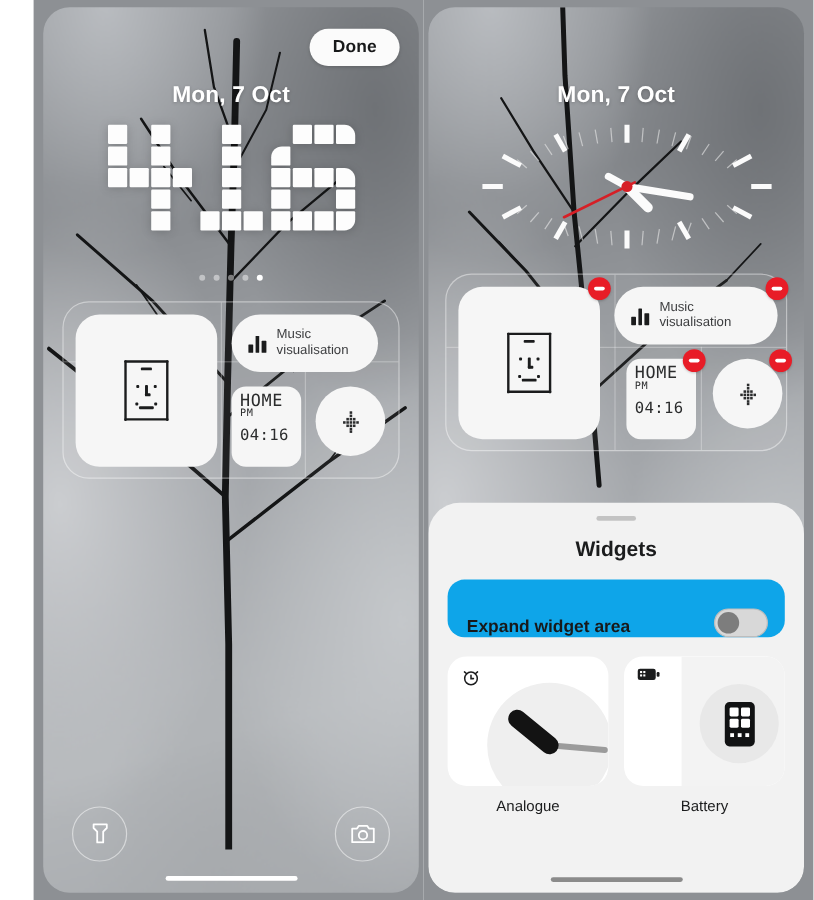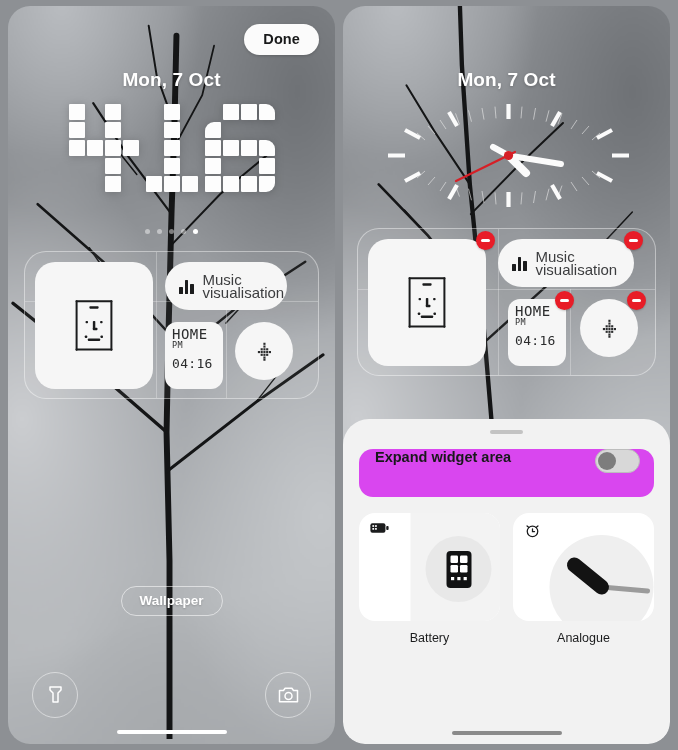--- a/index.html
+++ b/index.html
@@ -2,21 +2,21 @@
 <html><head>
 <meta charset="utf-8">
 <style>
   * { box-sizing: border-box; margin: 0; padding: 0; }
   html, body {
     width: 678px; height: 750px;
     background: #ffffff;
     font-family: "Liberation Sans", sans-serif;
     overflow: hidden;
   }
-  .stage { position: relative; width: 678px; height: 564px; display: flex; }
+  .stage { position: relative; width: 678px; height: 564px; display: flex; padding-left: 28px; }
 
   
   .phone {
     position: relative;
     width: 339px; height: 750px;
     overflow: hidden;
     background: #8d9094;
   }
   .phone-inner {
     position: absolute;
@@ -107,21 +107,21 @@
   .wg-music  { left: 140px; top: 10px;  width: 122px; height: 48px;  border-radius: 999px;
                display: flex; align-items: center; gap: 9px; padding-left: 14px; }
   .wg-clock  { left: 140px; top: 70px;  width: 58px;  height: 67px;  border-radius: 12px;
                padding: 7px 0 0 7px; }
   .wg-compass{ left: 210px; top: 70px;  width: 58px;  height: 58px;  border-radius: 50%;
                display: flex; align-items: center; justify-content: center; }
   .phone.right .wg-music { width: 136px; }
   .phone.right .wg-clock { left: 150px; }
   .phone.right .wg-compass { left: 222px; }
 
-  .music-text { font-size: 15px; line-height: 13px; color: #3c3d3f; }
+  .music-text { font-size: 11px; line-height: 13px; color: #3c3d3f; }
   .bars { display: flex; align-items: flex-end; gap: 2px; height: 15px; }
   .bars b { display: block; width: 3.5px; background: #1b1c1d; border-radius: .5px; }
 
   .lcd { font-family: "DejaVu Sans Mono", monospace; color: #2b2c2d; }
   .lcd-home { font-size: 14px; letter-spacing: .5px; line-height: 11px; }
   .lcd-pm   { font-size: 8.5px; letter-spacing: .5px; line-height: 11px; }
   .lcd-time { font-size: 13px; letter-spacing: .3px; margin-top: 5px; }
 
   
   .rm-badge {
@@ -164,22 +164,22 @@
   .grabber {
     width: 33px; height: 4px; border-radius: 3px; background: #c3c3c3;
     margin: 11px auto 0;
   }
   .sheet-title {
     text-align: center; font-size: 17.5px; font-weight: 700; color: #1b1c1d;
     margin-top: 13px;
   }
   .setting-row {
     margin-top: 15px;
-    background: #d946ef; border-radius: 14px;
-    height: 48px; display: flex; align-items: flex-start; justify-content: space-between;
+    background: #0ea5e9; border-radius: 14px;
+    height: 48px; display: flex; align-items: flex-end; justify-content: space-between;
     padding: 0 14px 0 16px;
   }
   .setting-label { font-size: 14.5px; font-weight: 700; color: #18191a; }
   .toggle {
     width: 45px; height: 24px; border-radius: 999px;
     background: #d8d8d8; border: 1px solid #bdbdbd;
     position: relative;
   }
   .toggle .knob {
     position: absolute; top: 2px; left: 2px;
@@ -369,21 +369,20 @@
               <rect x="5.8" y="18.6" width="3.4" height="3.4"></rect>
                 <rect x="10.2" y="18.6" width="3.4" height="3.4"></rect>
                 <rect x="14.6" y="18.6" width="3.4" height="3.4"></rect>
               <rect x="10.2" y="23" width="3.4" height="3.4"></rect>
               <rect x="10.2" y="26.4" width="3.4" height="3.4"></rect>
             </g>
           </svg>
         </div>
       </div>
 
-      <div class="wallpaper-btn">Wallpaper</div>
 
       <div class="quick-btn flash">
         <svg width="15" height="20" viewBox="0 0 15 20">
           <g fill="none" stroke="#fff" stroke-width="1.5" stroke-linejoin="round">
             <path d="M2 2 h11 v3 l-3 3 v9 h-5 v-9 l-3 -3 z"></path>
           </g>
         </svg>
       </div>
       <div class="quick-btn cam">
         <svg width="21" height="18" viewBox="0 0 21 18">
@@ -549,30 +548,50 @@
             </g>
           </svg>
         </div>
         <div class="rm-badge" style="left:269px;top:62px;">
           <span></span>
         </div>
       </div>
 
       <div class="sheet">
         <div class="grabber"></div>
+        <div class="sheet-title">Widgets</div>
 
         <div class="setting-row">
           <div class="setting-label">Expand widget area</div>
           <div class="toggle">
             <div class="knob"></div>
           </div>
         </div>
 
 
         <div class="picker-row">
+
+          <div class="picker-cell">
+            <div class="picker-card">
+              <svg class="corner-icon" width="17" height="17" viewBox="0 0 20 20">
+                <g fill="none" stroke="#1b1c1d" stroke-width="1.5" stroke-linecap="round">
+                  <circle cx="10" cy="11" r="6.2"></circle>
+                  <path d="M10 8 v3.2 h2.4"></path>
+                  <path d="M3.6 4.6 L5.8 6.4"></path>
+                  <path d="M16.4 4.6 L14.2 6.4"></path>
+                </g>
+              </svg>
+              <svg viewBox="0 0 150 108" width="100%" height="108" preserveAspectRatio="xMidYMid slice">
+                <circle cx="93" cy="74" r="52" fill="#efefef"></circle>
+                <line x1="93" y1="74" x2="139" y2="78" stroke="#9b9b9b" stroke-width="5" stroke-linecap="round"></line>
+                <line x1="93" y1="74" x2="66" y2="52" stroke="#131313" stroke-width="15" stroke-linecap="round"></line>
+              </svg>
+            </div>
+            <div class="picker-label">Analogue</div>
+          </div>
 
           <div class="picker-cell">
             <div class="picker-card">
               <svg class="corner-icon" width="19" height="12" viewBox="0 0 24 14">
                 <g fill="#1b1c1d">
                   <rect x="0.5" y="1" width="19" height="12" rx="2.5"></rect>
                   <rect x="20.5" y="4.5" width="3" height="5" rx="1.2"></rect>
                 </g>
                 <g fill="#ffffff">
                   <rect x="3" y="3.4" width="2.2" height="2.2"></rect>
@@ -594,38 +613,19 @@
                   <rect x="105.5" y="52" width="7.5" height="7.5" rx="1.2"></rect>
                   <rect x="96.5" y="64" width="3.2" height="3.2"></rect>
                   <rect x="102.8" y="64" width="3.2" height="3.2"></rect>
                   <rect x="109.1" y="64" width="3.2" height="3.2"></rect>
                 </g>
               </svg>
             </div>
             <div class="picker-label">Battery</div>
           </div>
 
-          <div class="picker-cell">
-            <div class="picker-card">
-              <svg class="corner-icon" width="17" height="17" viewBox="0 0 20 20">
-                <g fill="none" stroke="#1b1c1d" stroke-width="1.5" stroke-linecap="round">
-                  <circle cx="10" cy="11" r="6.2"></circle>
-                  <path d="M10 8 v3.2 h2.4"></path>
-                  <path d="M3.6 4.6 L5.8 6.4"></path>
-                  <path d="M16.4 4.6 L14.2 6.4"></path>
-                </g>
-              </svg>
-              <svg viewBox="0 0 150 108" width="100%" height="108" preserveAspectRatio="xMidYMid slice">
-                <circle cx="93" cy="74" r="52" fill="#efefef"></circle>
-                <line x1="93" y1="74" x2="139" y2="78" stroke="#9b9b9b" stroke-width="5" stroke-linecap="round"></line>
-                <line x1="93" y1="74" x2="66" y2="52" stroke="#131313" stroke-width="15" stroke-linecap="round"></line>
-              </svg>
-            </div>
-            <div class="picker-label">Analogue</div>
-          </div>
-
         </div>
 
         <div class="home-indicator"></div>
       </div>
     </div>
   </div>
 </div>
 
 </body></html>

